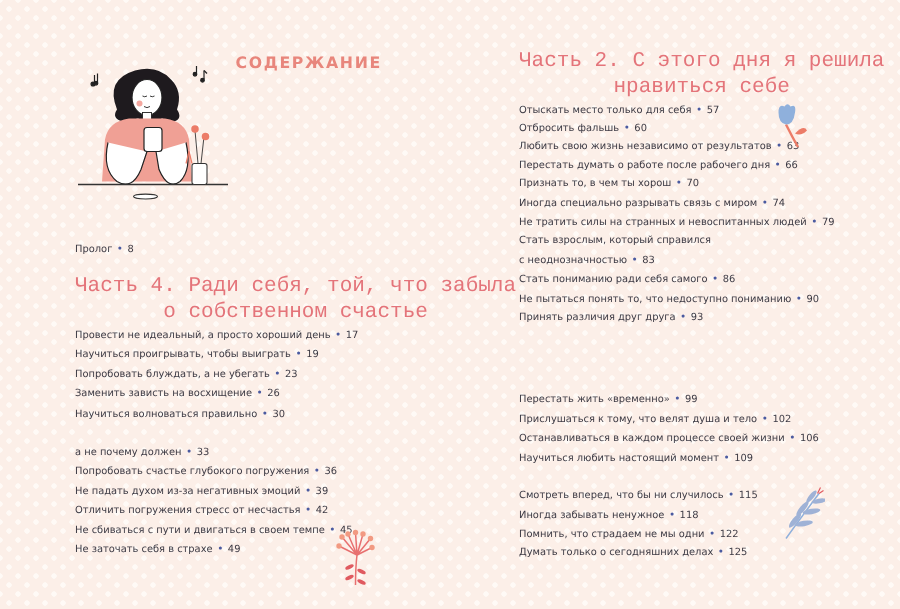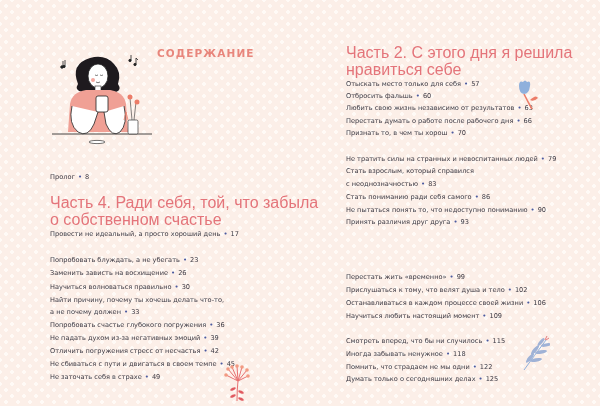--- a/index.html
+++ b/index.html
@@ -7,31 +7,31 @@
     width: 600px; height: 406px; overflow: hidden; position: relative;
     background-color: #fcefe8;
     background-image:
       radial-gradient(circle, #fffaf6 1.6px, transparent 2px),
       radial-gradient(circle, #fffaf6 1.6px, transparent 2px);
     background-size: 12px 12px, 12px 12px;
     background-position: 0 0, 6px 6px;
     font-family: "DejaVu Sans", sans-serif;
     color: #3a3640;
   }
-  .page { position: absolute; top: 16px; height: 330px; width: 300px; padding-left: 23px; }
+  .page { position: absolute; top: 5px; height: 330px; width: 300px; padding-left: 23px; }
   .page.left { left: 0; }
   .page.right { left: 300px; }
   .toc-title {
     position: absolute; left: 157px; top: 31px;
     font-family: "DejaVu Sans", sans-serif; font-weight: bold;
     font-size: 10.5px; letter-spacing: 1.1px; color: #e8867c;
   }
   .part-heading {
-    position: absolute; font-family: Liberation Sans, sans-serif;
-    font-size: 16px; color: #e4747a; line-height: 17px; white-space: nowrap;
+    position: absolute; font-family: Liberation Mono, monospace;
+    font-size: 14px; color: #e4747a; line-height: 17px; white-space: nowrap; text-align: center;
   }
   .entry {
     position: absolute; font-size: 6.6px; line-height: 9px;
     white-space: nowrap; color: #3c3a44;
   }
   .entry .bullet { color: #4a5aa0; margin: 0 3px; font-size: 7px; }
   .entry .pg { color: #3c3a44; }
   svg { position: absolute; }
 </style>
 </head>
@@ -84,24 +84,24 @@
   <div class="entry" style="left:50px;top:157px">
     <span>Пролог</span><span class="bullet">•</span><span class="pg">8</span>
   </div>
 
   <div class="part-heading" style="left:50px;top:178px">
     <div>Часть 4. Ради себя, той, что забыла</div>
     <div>о собственном счастье</div>
   </div>
 
   <div class="entry" style="left:50px;top:214px"><span>Провести не идеальный, а просто хороший день</span><span class="bullet">•</span><span class="pg">17</span></div>
+  <div class="entry" style="left:50px;top:227px"><span>Научиться проигрывать, чтобы выиграть</span><span class="bullet">•</span><span class="pg">19</span></div>
   <div class="entry" style="left:50px;top:240px"><span>Попробовать блуждать, а не убегать</span><span class="bullet">•</span><span class="pg">23</span></div>
   <div class="entry" style="left:50px;top:253px"><span>Заменить зависть на восхищение</span><span class="bullet">•</span><span class="pg">26</span></div>
   <div class="entry" style="left:50px;top:267px"><span>Научиться волноваться правильно</span><span class="bullet">•</span><span class="pg">30</span></div>
-  <div class="entry" style="left:50px;top:280px"><span>Найти причину, почему ты хочешь делать что-то,</span></div>
   <div class="entry" style="left:50px;top:292px"><span>а не почему должен</span><span class="bullet">•</span><span class="pg">33</span></div>
   <div class="entry" style="left:50px;top:305px"><span>Попробовать счастье глубокого погружения</span><span class="bullet">•</span><span class="pg">36</span></div>
   <div class="entry" style="left:50px;top:318px"><span>Не падать духом из-за негативных эмоций</span><span class="bullet">•</span><span class="pg">39</span></div>
   <div class="entry" style="left:50px;top:331px"><span>Отличить погружения стресс от несчастья</span><span class="bullet">•</span><span class="pg">42</span></div>
   <div class="entry" style="left:50px;top:344px"><span>Не сбиваться с пути и двигаться в своем темпе</span><span class="bullet">•</span><span class="pg">45</span></div>
   <div class="entry" style="left:50px;top:357px"><span>Не заточать себя в страхе</span><span class="bullet">•</span><span class="pg">49</span></div>
 
   <svg style="left:222px;top:347px" width="30" height="40" viewBox="0 0 30 40">
     <g stroke="#e87070" stroke-width="1" fill="none">
       <path d="M15 38 Q15 26 16 18"></path>
@@ -129,20 +129,21 @@
   <div class="part-heading" style="left:46px;top:28px">
     <div>Часть 2. С этого дня я решила</div>
     <div>нравиться себе</div>
   </div>
 
   <div class="entry" style="left:46px;top:64px"><span>Отыскать место только для себя</span><span class="bullet">•</span><span class="pg">57</span></div>
   <div class="entry" style="left:46px;top:76px"><span>Отбросить фальшь</span><span class="bullet">•</span><span class="pg">60</span></div>
   <div class="entry" style="left:46px;top:88px"><span>Любить свою жизнь независимо от результатов</span><span class="bullet">•</span><span class="pg">63</span></div>
   <div class="entry" style="left:46px;top:101px"><span>Перестать думать о работе после рабочего дня</span><span class="bullet">•</span><span class="pg">66</span></div>
   <div class="entry" style="left:46px;top:113px"><span>Признать то, в чем ты хорош</span><span class="bullet">•</span><span class="pg">70</span></div>
+  <div class="entry" style="left:46px;top:126px"><span>Иногда специально разрывать связь с миром</span><span class="bullet">•</span><span class="pg">74</span></div>
   <div class="entry" style="left:46px;top:139px"><span>Не тратить силы на странных и невоспитанных людей</span><span class="bullet">•</span><span class="pg">79</span></div>
   <div class="entry" style="left:46px;top:151px"><span>Стать взрослым, который справился</span></div>
   <div class="entry" style="left:46px;top:164px"><span>с неоднозначностью</span><span class="bullet">•</span><span class="pg">83</span></div>
   <div class="entry" style="left:46px;top:177px"><span>Стать пониманию ради себя самого</span><span class="bullet">•</span><span class="pg">86</span></div>
   <div class="entry" style="left:46px;top:190px"><span>Не пытаться понять то, что недоступно пониманию</span><span class="bullet">•</span><span class="pg">90</span></div>
   <div class="entry" style="left:46px;top:202px"><span>Принять различия друг друга</span><span class="bullet">•</span><span class="pg">93</span></div>
 
 
   <div class="entry" style="left:46px;top:257px"><span>Перестать жить «временно»</span><span class="bullet">•</span><span class="pg">99</span></div>
   <div class="entry" style="left:46px;top:270px"><span>Прислушаться к тому, что велят душа и тело</span><span class="bullet">•</span><span class="pg">102</span></div>

